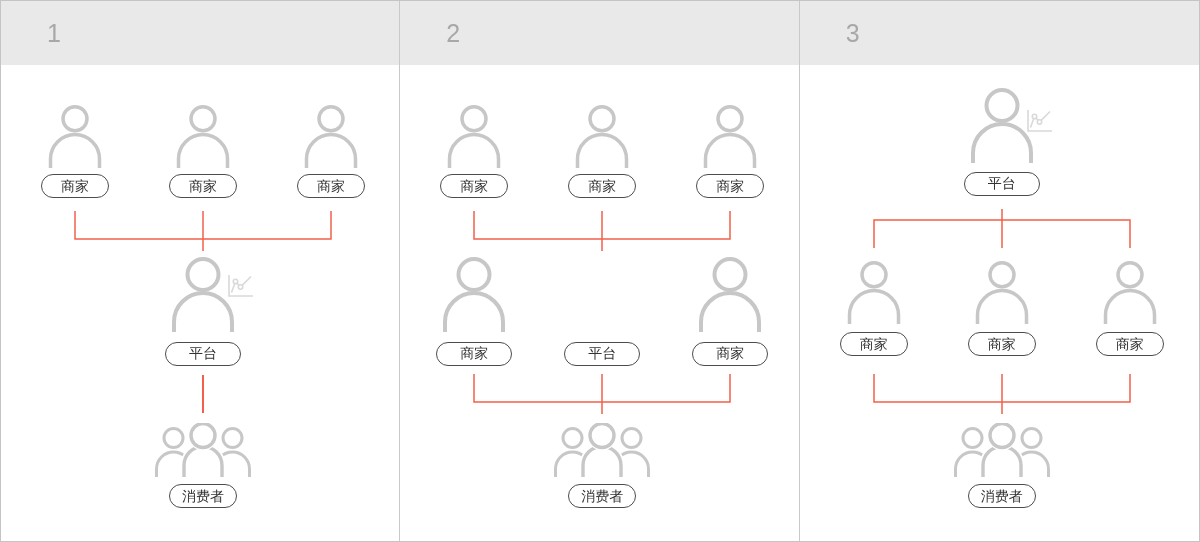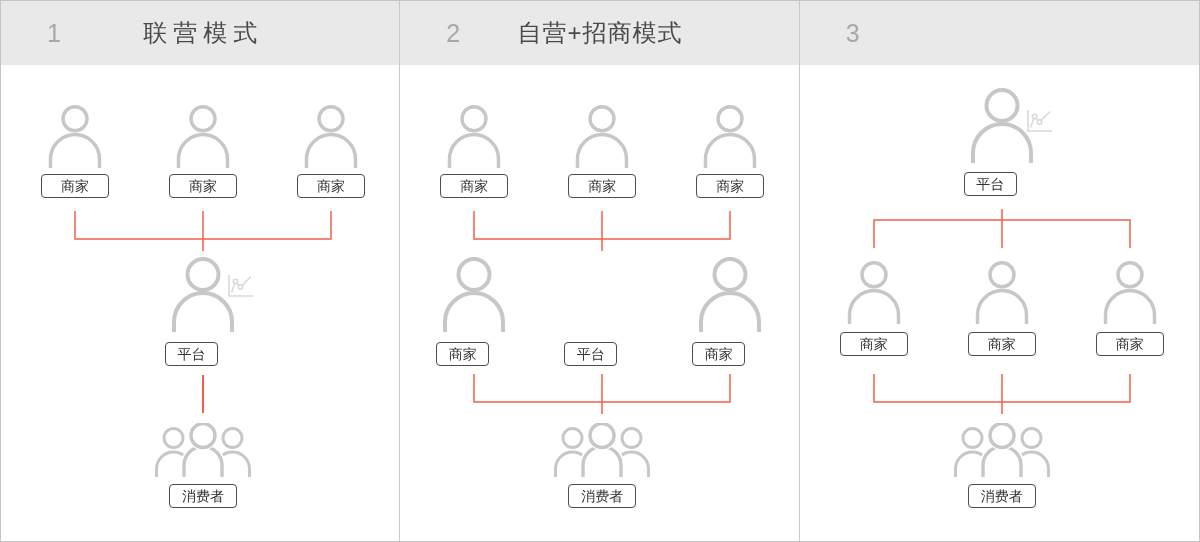--- a/index.html
+++ b/index.html
@@ -18,24 +18,24 @@
                font-size:25px; color:#a8a8a8; }
   .panel-title { font-size:24px; color:#4a4a4a; }
   .spacing-wide  { letter-spacing:6px; margin-right:-6px; }
   .spacing-tight { letter-spacing:1px; margin-right:-1px; }
 
   .panel-body { position:absolute; top:65px; left:0; right:0; bottom:0; background:#fff; }
 
   .abs { position:absolute; display:block; }
 
   .tag { position:absolute; height:24px; line-height:22px; text-align:center;
-         background:#fff; border:1px solid #4c4c4c; border-radius:4px;
+         background:#fff; border:1px solid #4c4c4c; border-radius:12px;
          font-size:14px; color:#333; }
   .tag-w68 { width:68px; }
-  .tag-w76 { width:53px; }
+  .tag-w76 { width:76px;font-family:Liberation Mono, monospace; }
 
   
   .icon-sm  { width:56px; height:63px; }
   .icon-lg  { width:66px; height:75px; }
   .icon-grp { width:96px; height:54px; }
   .icon-chart { width:27px; height:25px; }
 
   .sm-c1 { left:46px; }  .sm-c2 { left:174px; } .sm-c3 { left:302px; }
   .tag-c1 { left:40px; } .tag-c2 { left:168px; } .tag-c3 { left:296px; }
   .tagw-c1 { left:36px; } .tagw-c2 { left:164px; } .tagw-c3 { left:292px; }
@@ -89,21 +89,20 @@
       <path d="M129,0 L129,39 M1,11 L1,39 M257,11 L257,39 M0.25,11 L257.75,11" fill="none" stroke="#f2604b" stroke-width="1.5"></path>
     </symbol>
   </defs>
 </svg>
 
 <div class="canvas">
 
   <section class="panel with-divider">
     <header class="panel-header">
       <span class="panel-num">1</span>
-      <span class="panel-title spacing-wide">联营模式</span>
     </header>
     <div class="panel-body">
 
       <svg class="abs icon-sm sm-c1" style="top:39px">
           <use href="#sym-person-sm"></use>
         </svg>
       <svg class="abs icon-sm sm-c2" style="top:39px">
           <use href="#sym-person-sm"></use>
         </svg>
       <svg class="abs icon-sm sm-c3" style="top:39px">
@@ -130,21 +129,20 @@
       <svg class="abs icon-grp" style="left:154px; top:357px">
           <use href="#sym-group"></use>
         </svg>
       <span class="tag tag-w68 tag-c2" style="top:418px">消费者</span>
     </div>
   </section>
 
   <section class="panel with-divider">
     <header class="panel-header">
       <span class="panel-num">2</span>
-      <span class="panel-title spacing-tight">自营+招商模式</span>
     </header>
     <div class="panel-body">
 
       <svg class="abs icon-sm sm-c1" style="top:39px">
           <use href="#sym-person-sm"></use>
         </svg>
       <svg class="abs icon-sm sm-c2" style="top:39px">
           <use href="#sym-person-sm"></use>
         </svg>
       <svg class="abs icon-sm sm-c3" style="top:39px">

